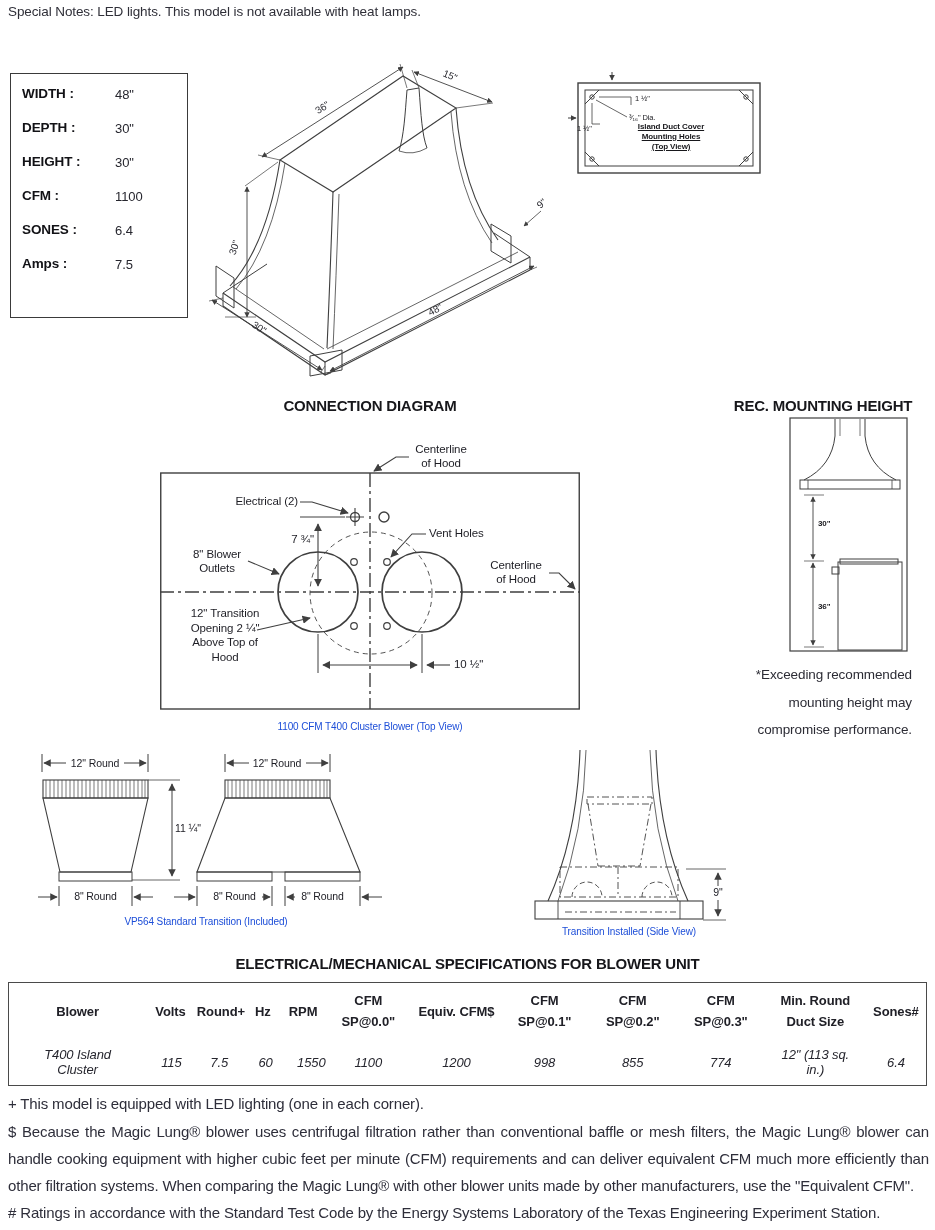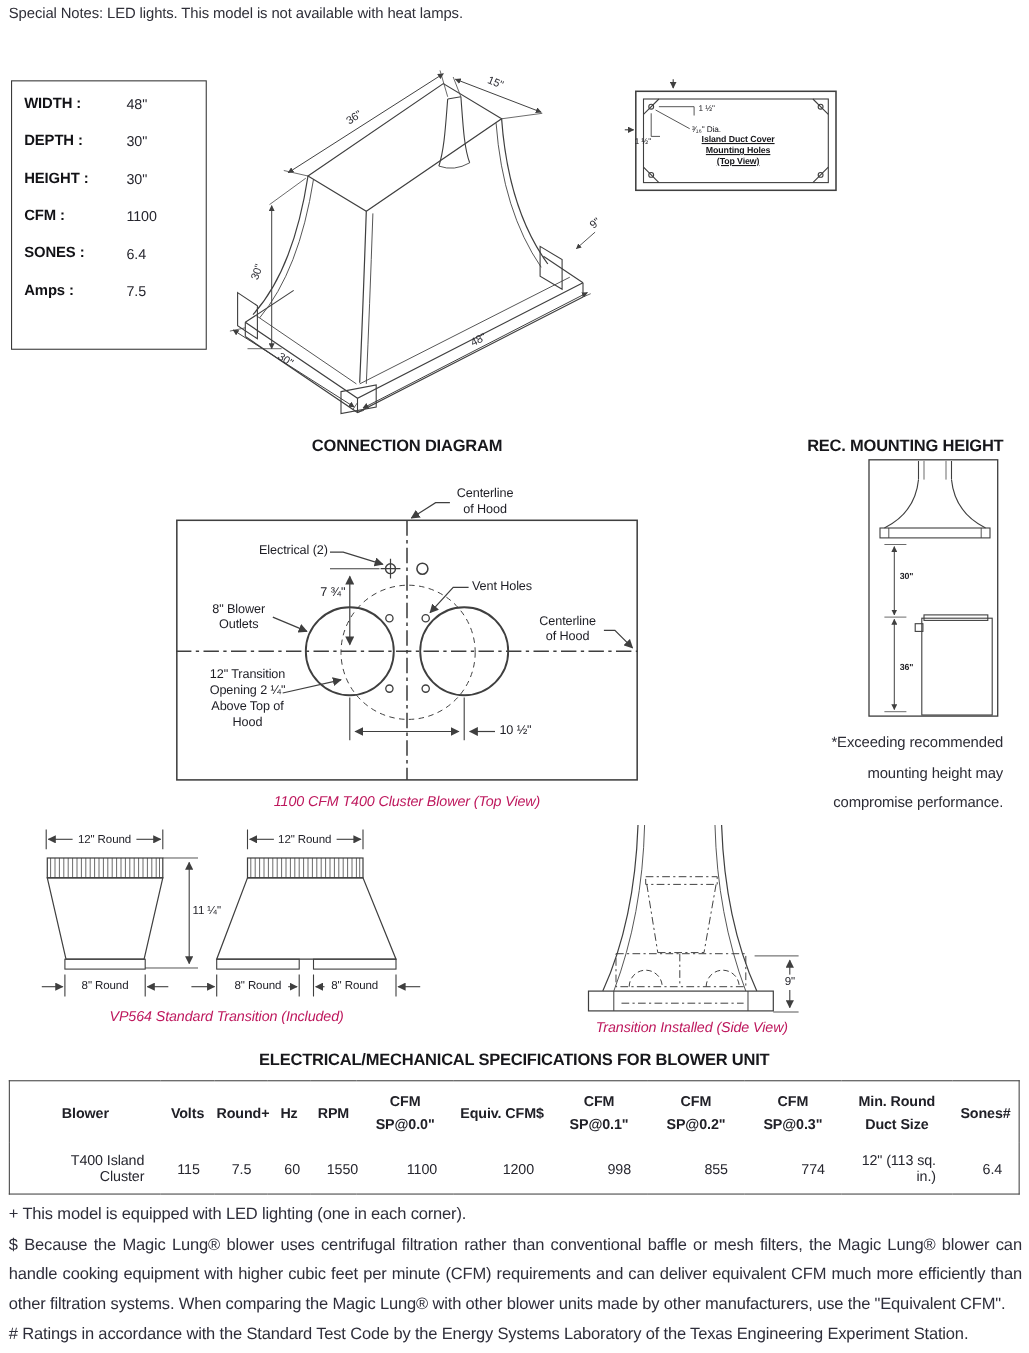--- a/index.html
+++ b/index.html
@@ -16,30 +16,30 @@
   .spec-row:first-child{margin-top:9px;}
   .spec-label{position:absolute;left:11px;top:3px;font-size:13.5px;font-weight:bold;color:#121216;}
   .spec-value{position:absolute;left:104px;top:4px;font-size:13px;color:#26262e;}
   
   svg{overflow:visible;}
   .dwg line,.dwg path,.dwg rect,.dwg circle,.dwg polygon,.dwg polyline{stroke:#3f3f3f;fill:none;}
   .dim-lbl{position:absolute;font-size:10px;color:#2c2c33;transform-origin:center;}
   .lbl{position:absolute;font-size:11.5px;line-height:13.5px;color:#1d1d24;}
   .tiny{position:absolute;font-size:7.5px;line-height:9px;color:#1a1a1f;}
   .sec-title{position:absolute;font-size:15px;font-weight:bold;color:#17171b;letter-spacing:-0.2px;}
-  .caption{position:absolute;font-size:13px;color:#be185d;font-style:italic;}
+  .caption{position:absolute;font-size:10px;color:#1d4ed8;}
   #mount-note{left:730px;top:661px;width:182px;font-size:13.5px;line-height:27.5px;color:#2c2c35;text-align:right;}
   #island-title{left:615px;top:122px;width:112px;font-size:8px;line-height:10px;font-weight:bold;
                 text-align:center;text-decoration:underline;color:#17171b;}
   
   #elec-table{position:absolute;left:8px;top:982px;width:919px;border-collapse:collapse;table-layout:fixed;}
   #elec-table{border:1px solid #4a4a4a;}
   #elec-table th{font-size:13px;font-weight:bold;color:#202027;vertical-align:middle;height:56px;
                  line-height:21px;padding:0 2px;font-weight:600;}
-  #elec-table td{font-size:13px;color:#26262e;text-align:right;vertical-align:middle;height:46px;padding:0 15px;}
+  #elec-table td{font-size:13px;color:#26262e;text-align:center;vertical-align:middle;height:46px;padding:0 15px;font-style:italic;}
   
   .footnote{position:absolute;left:8px;width:921px;font-size:15px;letter-spacing:-0.15px;color:#2e2e3a;}
   #fn-dollar{line-height:27px;text-align:justify;}
 </style>
 </head>
 <body>
 
 <div id="page">
 
   <svg width="0" height="0" style="position:absolute">

